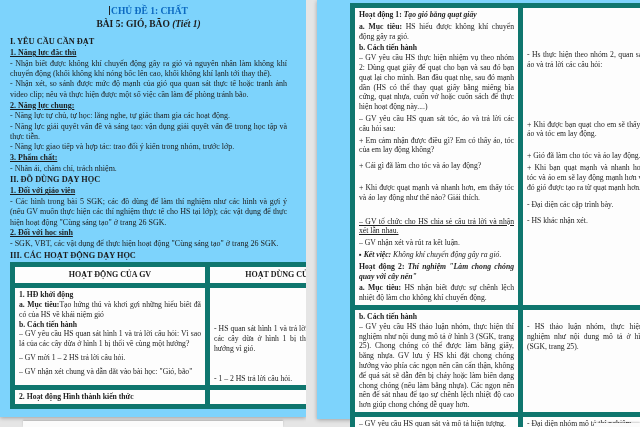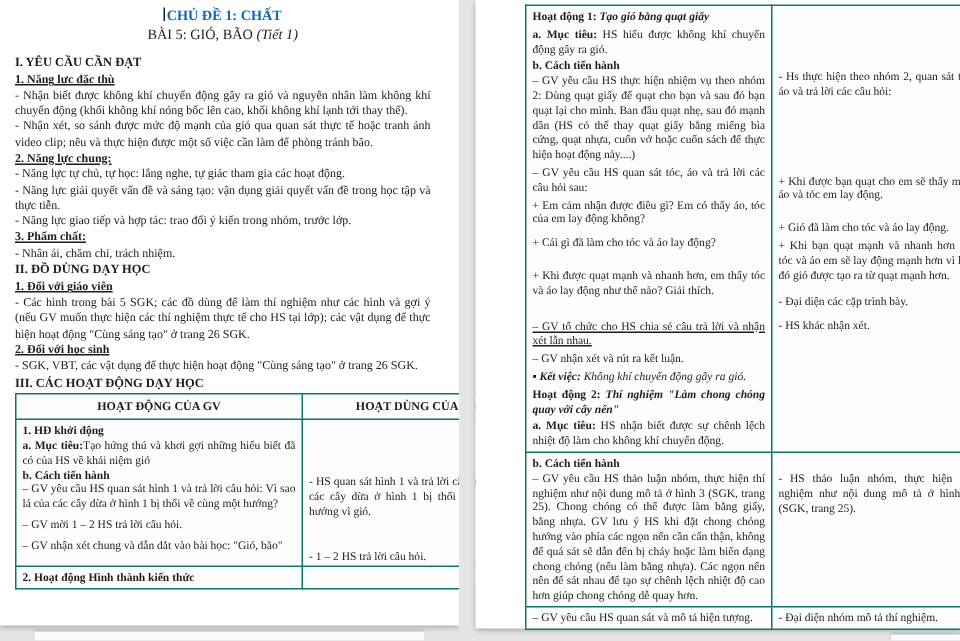--- a/index.html
+++ b/index.html
@@ -3,47 +3,47 @@
 <meta charset="utf-8">
 <style>
   html,body{margin:0;padding:0;}
   body{
     width:640px;height:427px;overflow:hidden;
     background:#e5e5e5;
     font-family:"Liberation Serif","DejaVu Serif",serif;
     color:#1c1c1c;
   }
   .stage{position:relative;width:640px;height:427px;}
-  .page{position:absolute;top:0;background:#ffffff;box-shadow:0 1px 4px rgba(0,0,0,.30);}
+  .page{position:absolute;top:0;background:#7dd3fc;box-shadow:0 1px 4px rgba(0,0,0,.30);}
   .page-left{left:0;width:306px;height:417px;box-sizing:border-box;padding:5px 19px 0 10px;}
   .page-right{left:317px;width:323px;height:419px;box-sizing:border-box;}
   .page-gap{position:absolute;left:306px;top:0;width:11px;height:427px;background:#e5e5e5;}
   .next-hint{position:absolute;background:#fbfbfb;box-shadow:0 -1px 2px rgba(0,0,0,.18);}
   .hint-left{left:23px;top:421px;width:260px;height:6px;}
   .hint-right{left:594px;top:423px;width:46px;height:4px;}
 
   
   .drag-handle{position:absolute;left:2px;top:5px;width:13px;height:14px;
     display:grid;grid-template-columns:repeat(3,3px);grid-auto-rows:3px;gap:1.5px;cursor:grab;}
   .drag-handle i{background:#8a8a8a;display:block;}
 
   
   .doc-title{font-size:9.5px;font-weight:bold;text-align:center;line-height:13px;}
   .doc-title.blue{color:#0b69c1;}
-  .doc-subtitle{font-size:9.5px;font-weight:normal;text-align:center;line-height:13px;margin-bottom:6px;}
+  .doc-subtitle{font-size:9.5px;font-weight:bold;text-align:center;line-height:13px;margin-bottom:6px;}
   .caret{display:inline-block;width:1px;height:9px;background:#222;margin-right:1px;vertical-align:-1px;}
   .h{font-weight:bold;margin:.5px 0;font-size:8px;line-height:10.3px;text-decoration:underline;}
   .hbig{font-weight:bold;margin:1px 0 .5px;font-size:8.3px;line-height:10.6px;}
   .p{margin:0;font-size:8px;line-height:10.3px;text-align:justify;}
   .i{font-style:italic;}
   .b{font-weight:bold;}
 
   
   .tbl{border-collapse:collapse;table-layout:fixed;background:#fdfdfd;}
-  .tbl td,.tbl th{border:1px solid #0f766e;vertical-align:top;padding:2px 4px;}
+  .tbl td,.tbl th{border:5px solid #0f766e;vertical-align:top;padding:2px 4px;}
   .tbl th{font-size:8px;line-height:10px;padding:3px 16px;text-align:center;}
   .tbl td p{margin:0;font-size:7.7px;line-height:9.8px;text-align:justify;}
   .t1{width:277px;margin-top:1px;}
   .t1 .c-gv{width:158px;}
   .t1 .c-hs{width:119px;}
   .t2{width:284px;margin:3px 0 0 33px;}
   .t2 .c-gv{width:155px;}
   .t2 .c-hs{width:129px;}
 
   .mt2{margin-top:2px !important;}

